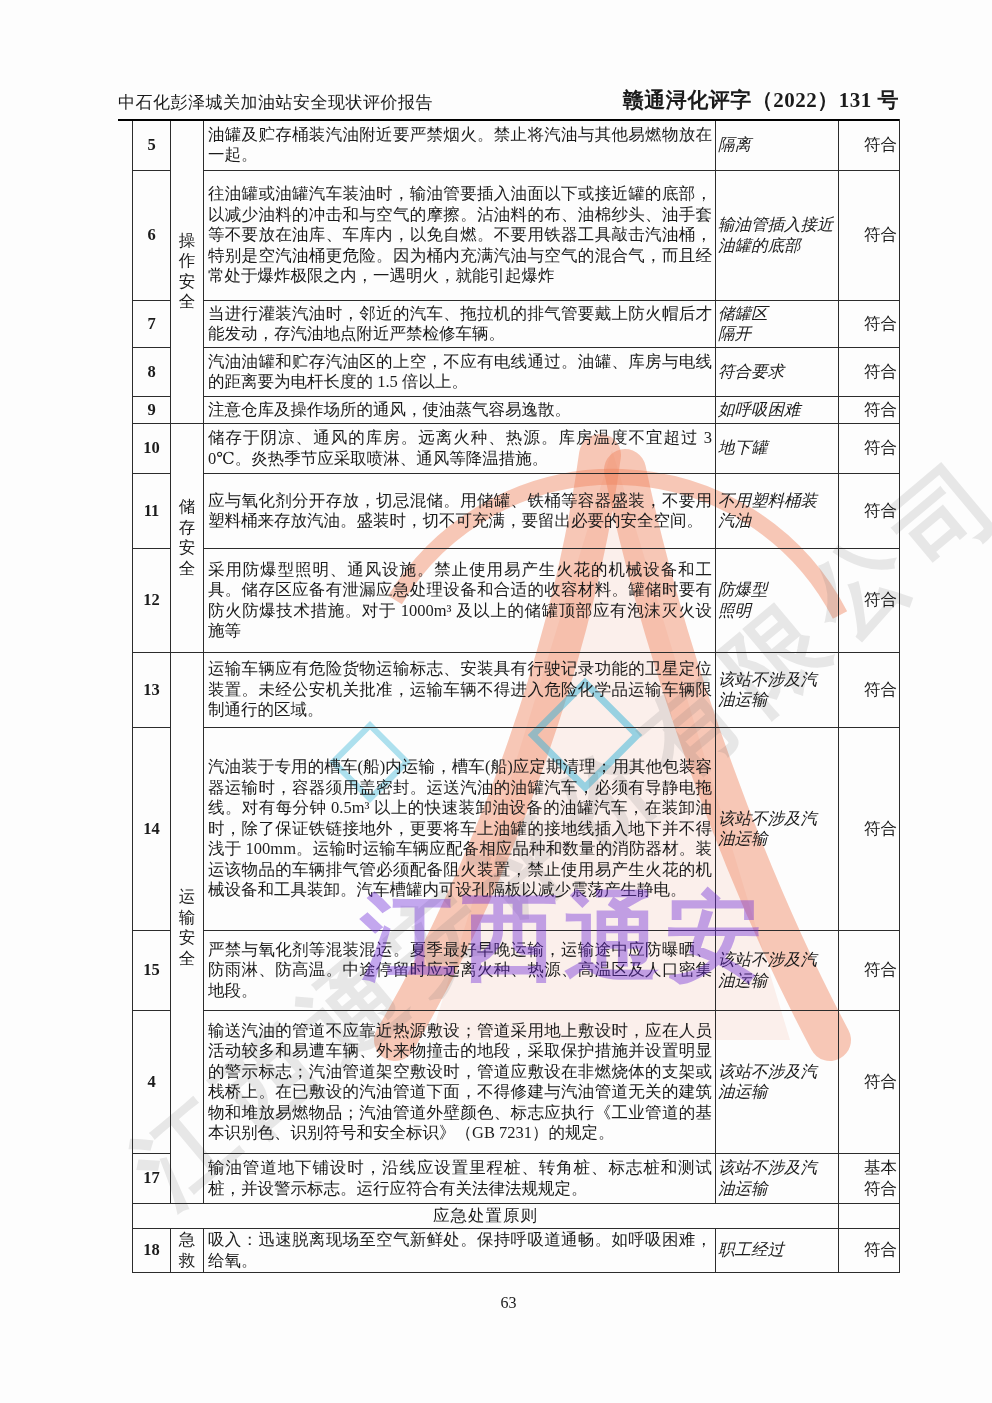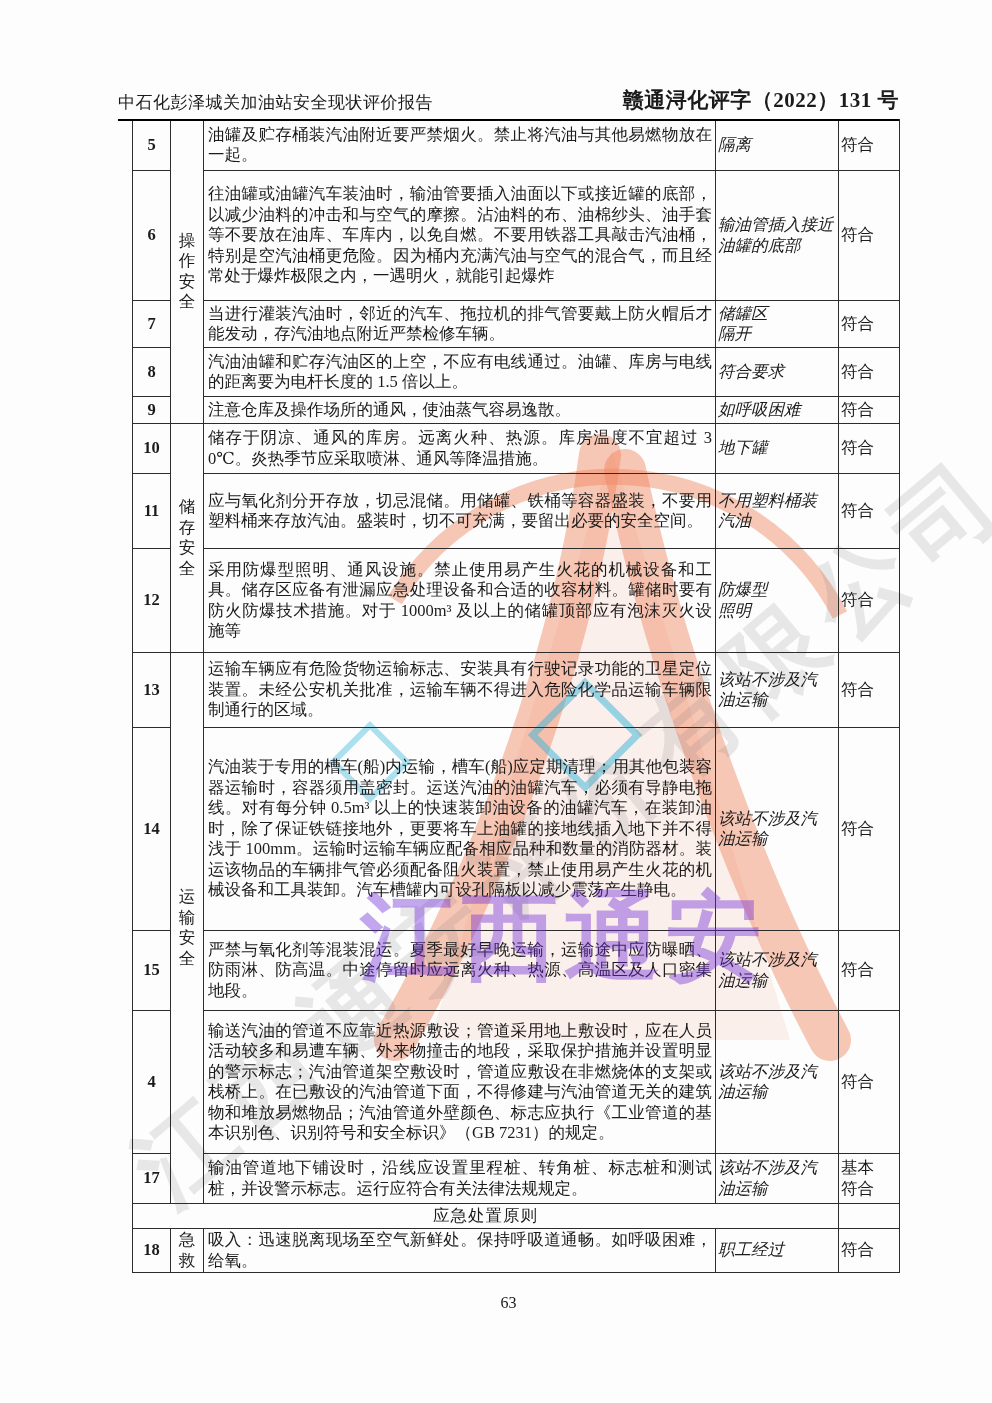--- a/index.html
+++ b/index.html
@@ -49,21 +49,21 @@
   table.eval td{
     border:1.6px solid #2c2c2c;
     font-size:16.5px;line-height:20.5px;
     vertical-align:middle;
     overflow:hidden;
   }
   td.num{text-align:center;font-weight:bold;font-size:17px;padding:0;}
   td.cat{text-align:center;padding:0;font-size:16px;line-height:21px;word-break:break-all;}
   td.content{text-align:justify;padding:1px 3px 1px 4px;word-break:break-all;}
   td.status{padding:0 2px;white-space:pre-line;line-height:23px;font-style:italic;}
-  td.result{text-align:left;padding:0 2px;white-space:pre-line;line-height:22px;}
+  td.result{text-align:right;padding:0 2px;white-space:pre-line;line-height:22px;}
   td.section{
     text-align:center;font-weight:normal;font-size:17.5px;padding:0;
     letter-spacing:1px;
   }
 
   
   .footer{
     position:absolute;left:118px;width:781px;top:1294px;
     text-align:center;font-size:16px;z-index:1;
   }

